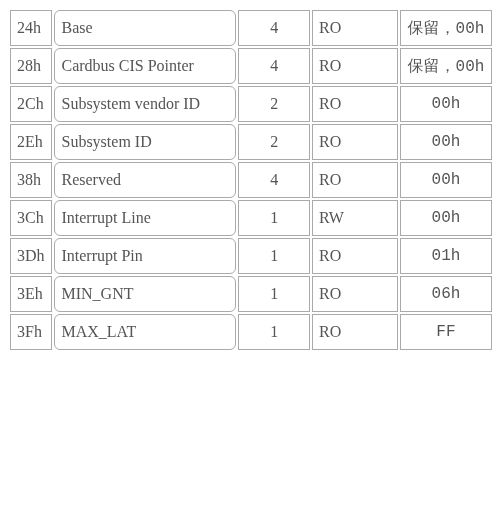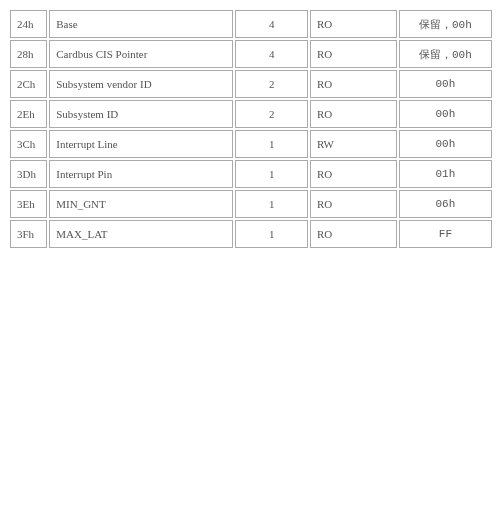--- a/index.html
+++ b/index.html
@@ -1,20 +1,20 @@
 <!DOCTYPE html>
 <html><head>
 <meta charset="utf-8">
 <style>
 * { box-sizing: border-box; margin: 0; padding: 0; }
 body { background: #fff; font-family: "Songti SC", SimSun, serif; font-size: 12px; color: #555; padding: 8px; }
 table { border-collapse: separate; border-spacing: 2px; width: 486px; }
-td { border: 1px solid #aaa; height: 28px; padding: 4px 6px; font-size: 11px; color: #555; }
+td { border: 1px solid #aaa; height: 36px; padding: 4px 6px; font-size: 16px; color: #555; }
 td.c0 { width: 36px; text-align: left; }
-td.c1 { width: 178px; text-align: left; }
+td.c1 { width: 178px; text-align: left; border-radius: 6px; }
 td.c2 { width: 70px; text-align: center; }
 td.c3 { width: 84px; text-align: left; }
 td.c4 { width: 90px; text-align: center; font-family: Liberation Mono, monospace; }
 </style>
 </head>
 <body>
 
 <table>
   <tbody id="tbody">
       <tr>
@@ -39,20 +39,27 @@
         <td class="c4">00h</td>
       </tr>
       <tr>
         <td class="c0">2Eh</td>
         <td class="c1">Subsystem ID</td>
         <td class="c2">2</td>
         <td class="c3">RO</td>
         <td class="c4">00h</td>
       </tr>
       <tr>
+        <td class="c0">38h</td>
+        <td class="c1">Reserved</td>
+        <td class="c2">4</td>
+        <td class="c3">RO</td>
+        <td class="c4">00h</td>
+      </tr>
+      <tr>
         <td class="c0">3Ch</td>
         <td class="c1">Interrupt Line</td>
         <td class="c2">1</td>
         <td class="c3">RW</td>
         <td class="c4">00h</td>
       </tr>
       <tr>
         <td class="c0">3Dh</td>
         <td class="c1">Interrupt Pin</td>
         <td class="c2">1</td>

